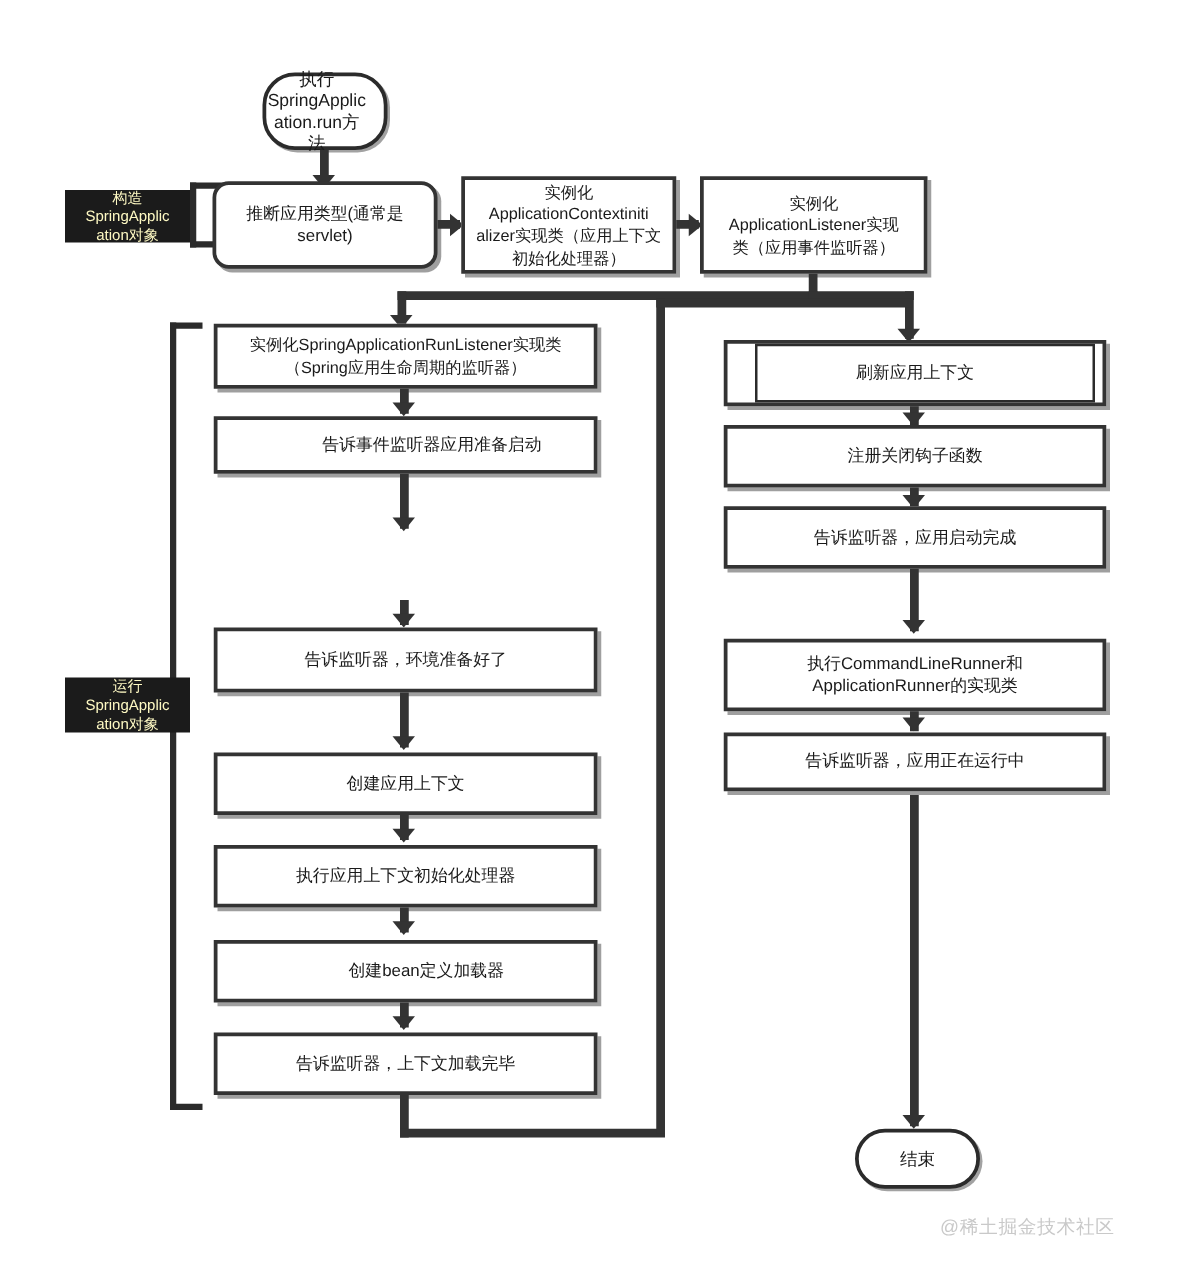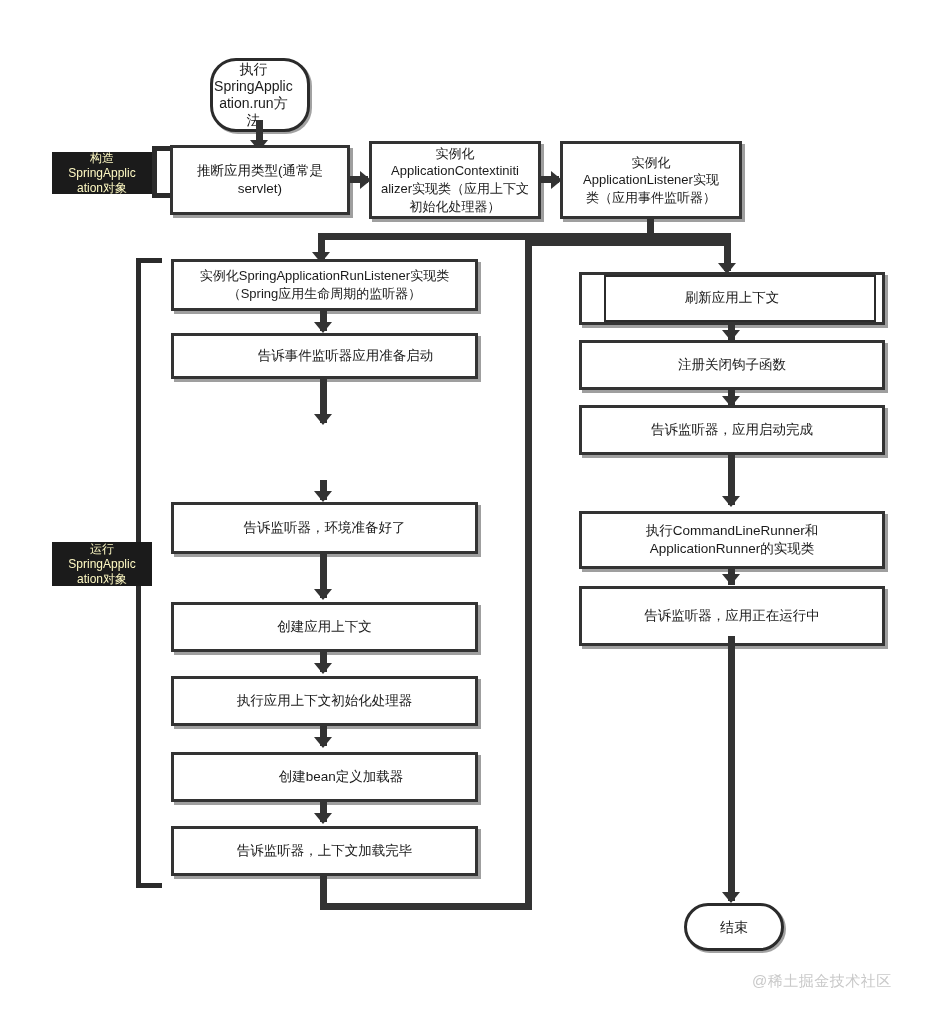--- a/index.html
+++ b/index.html
@@ -131,38 +131,38 @@
     letter-spacing: 0.5px;
     white-space: nowrap;
     user-select: none;
   }
 </style>
 </head>
 <body>
 
 <div id="canvas">
 
-  <div class="terminal overflow" style="left:210px; top:58px; width:100px; height:74px;text-align:center;">
+  <div class="terminal overflow" style="left:210px; top:58px; width:100px; height:62px;text-align:center;">
     <span class="label">执行
 SpringApplic
 ation.run方
 法</span>
   </div>
 
   <div class="conn v" style="left:256px; top:120px; height:28px;"></div>
   <div class="arrow-down" style="left:250px; top:140px;"></div>
 
   <div class="bracket" style="left:152px; top:146px; width:28px; height:52px;"></div>
   <div class="group-label" style="left:52px; top:152px; width:100px; height:42px;">
     <span>构造
 SpringApplic
 ation对象</span>
   </div>
 
-  <div class="node" style="left:170px; top:145px; width:180px; height:70px;">
+  <div class="node" style="left:170px; top:145px; width:180px; height:70px;border-radius:13px;">
     <span class="label">推断应用类型(通常是
 servlet)</span>
   </div>
 
   <div class="conn h" style="left:350px; top:176px; width:18px;"></div>
   <div class="arrow-right" style="left:360px; top:171px;"></div>
 
   <div class="node" style="left:369px; top:141px; width:172px; height:78px; font-size:13px;">
     <span class="label">实例化
 ApplicationContextiniti
@@ -264,21 +264,21 @@
   <div class="conn v" style="left:728px; top:455px; height:50px;"></div>
   <div class="arrow-down" style="left:722px; top:496px;"></div>
 
   <div class="node" style="left:579px; top:511px; width:306px; height:58px;">
     <span class="label">执行CommandLineRunner和
 ApplicationRunner的实现类</span>
   </div>
   <div class="conn v" style="left:728px; top:569px; height:16px;"></div>
   <div class="arrow-down" style="left:722px; top:574px;"></div>
 
-  <div class="node" style="left:579px; top:586px; width:306px; height:60px;">
+  <div class="node" style="left:579px; top:586px; width:306px; height:47px;">
     <span class="label">告诉监听器，应用正在运行中</span>
   </div>
 
   <div class="conn v" style="left:728px; top:636px; height:265px;"></div>
   <div class="arrow-down" style="left:722px; top:892px;"></div>
 
   <div class="terminal" style="left:684px; top:903px; width:100px; height:48px;">
     <span class="label">结束</span>
   </div>
 

